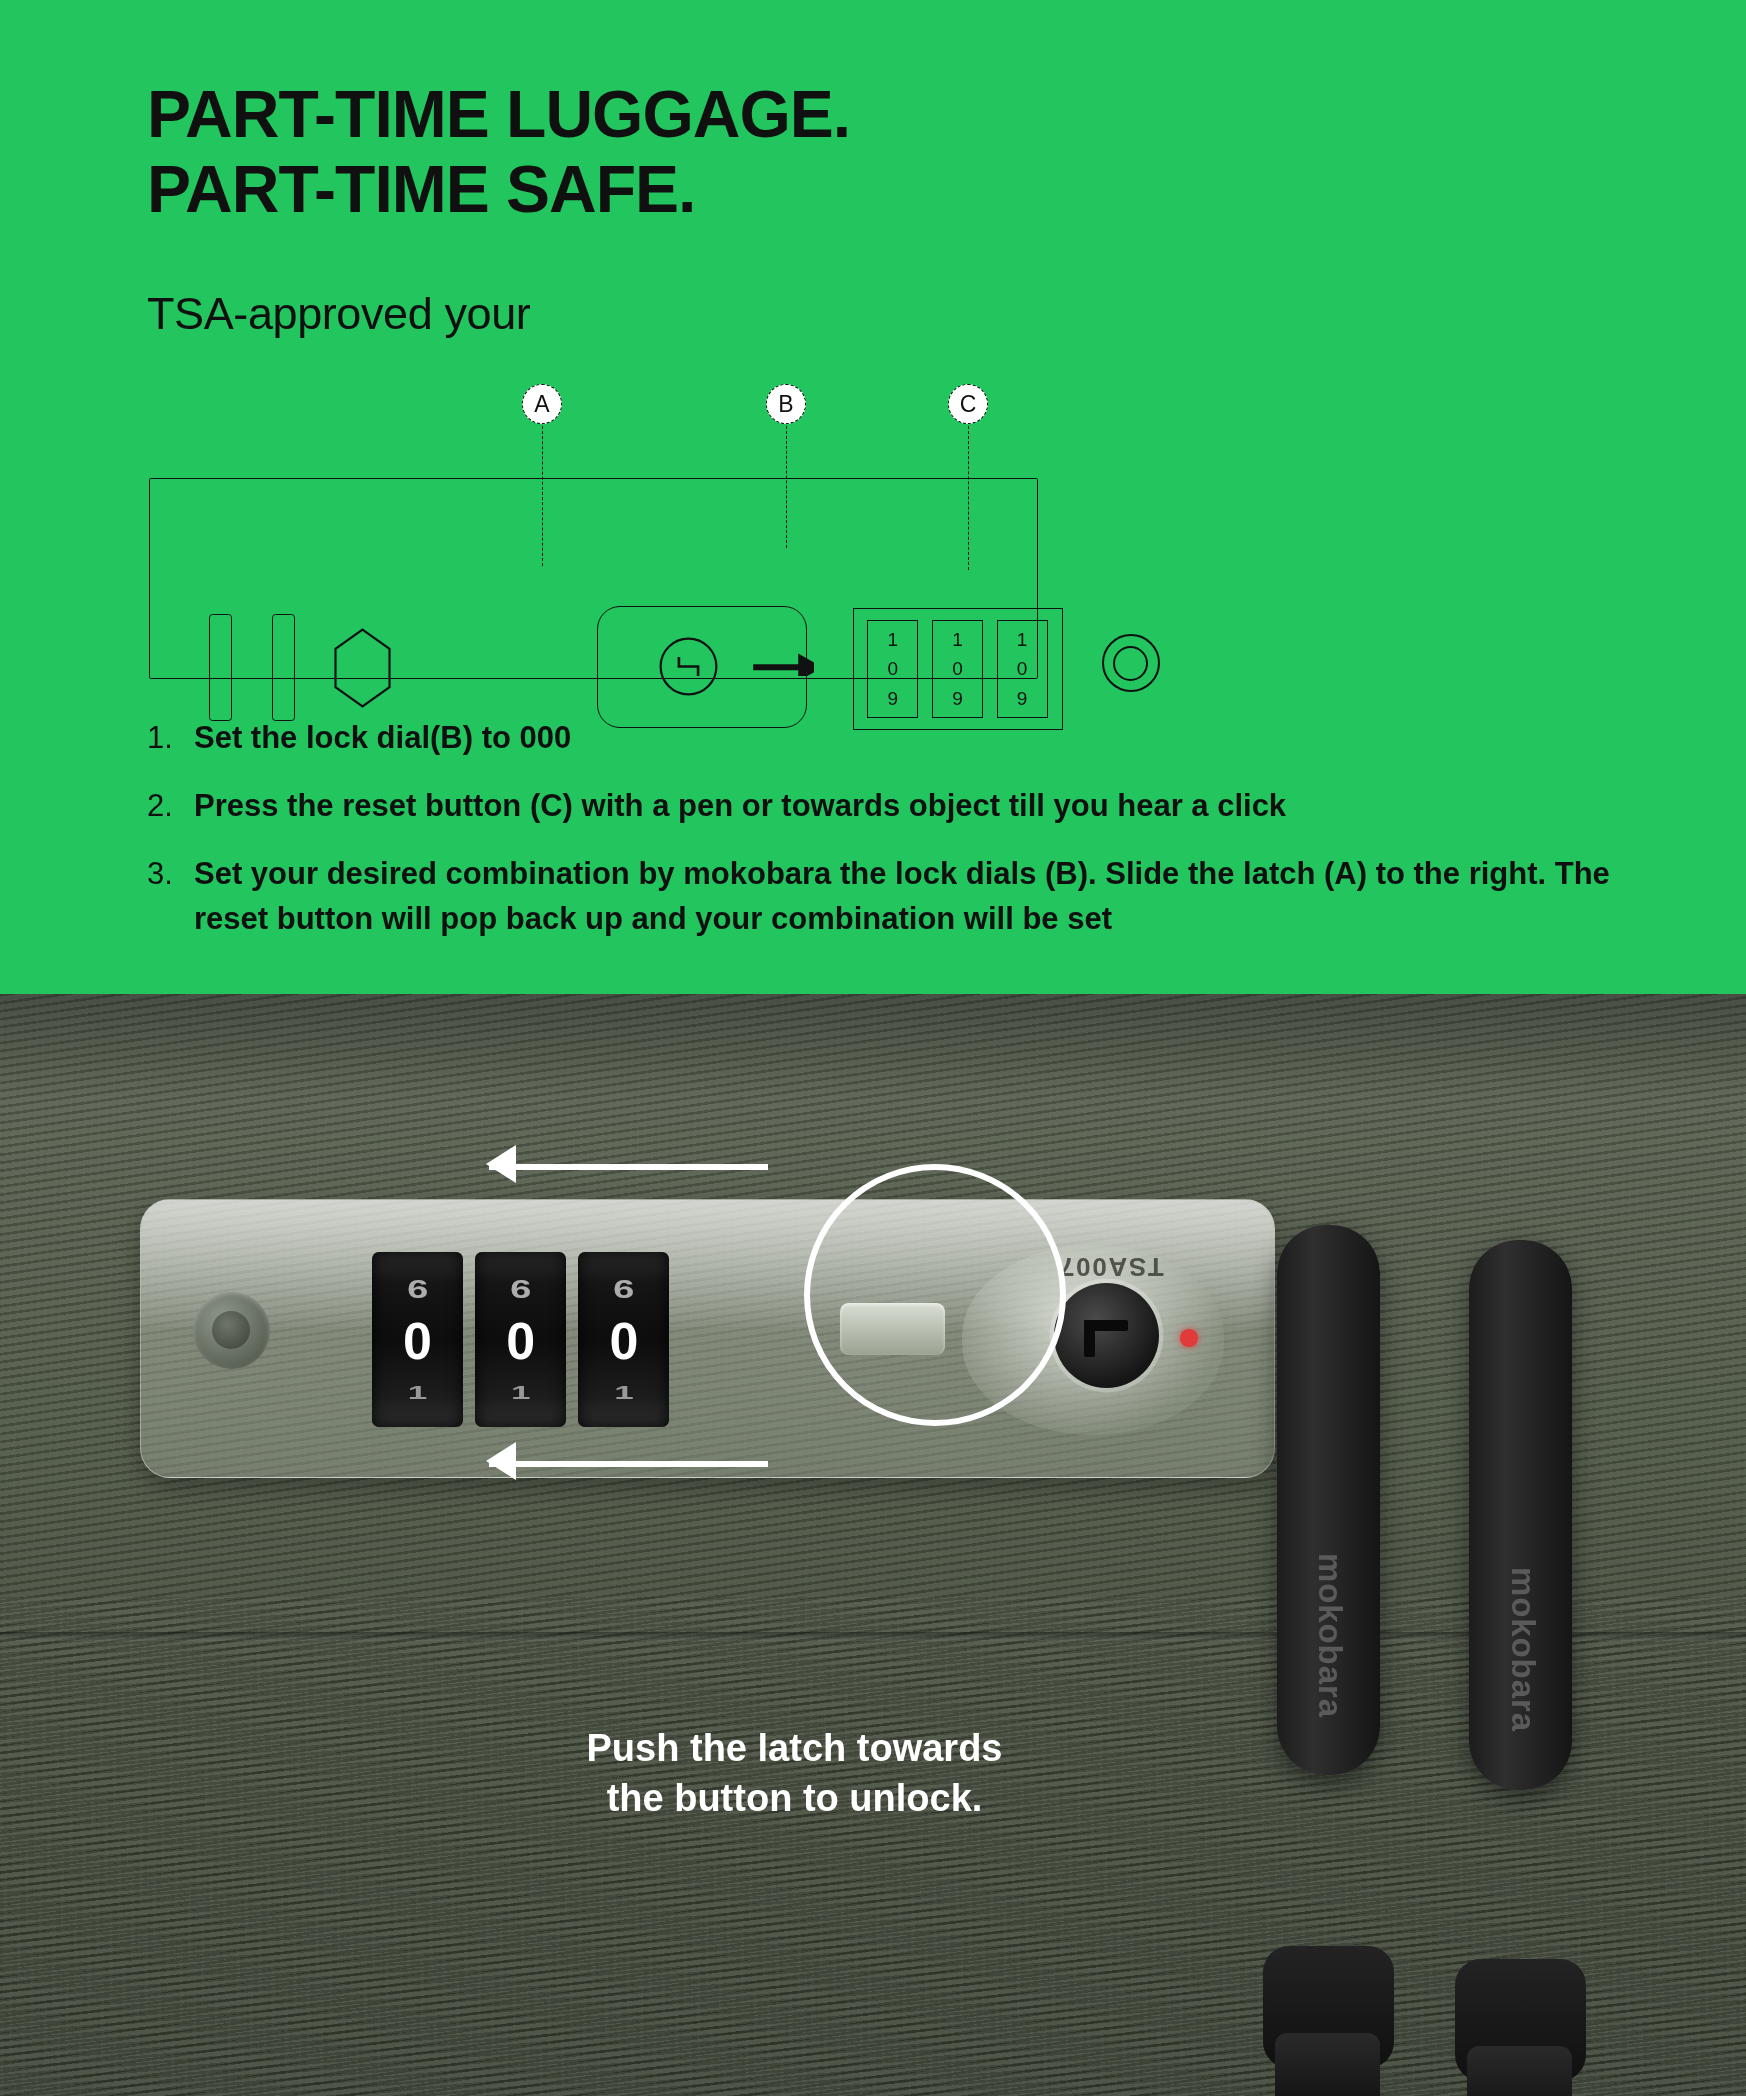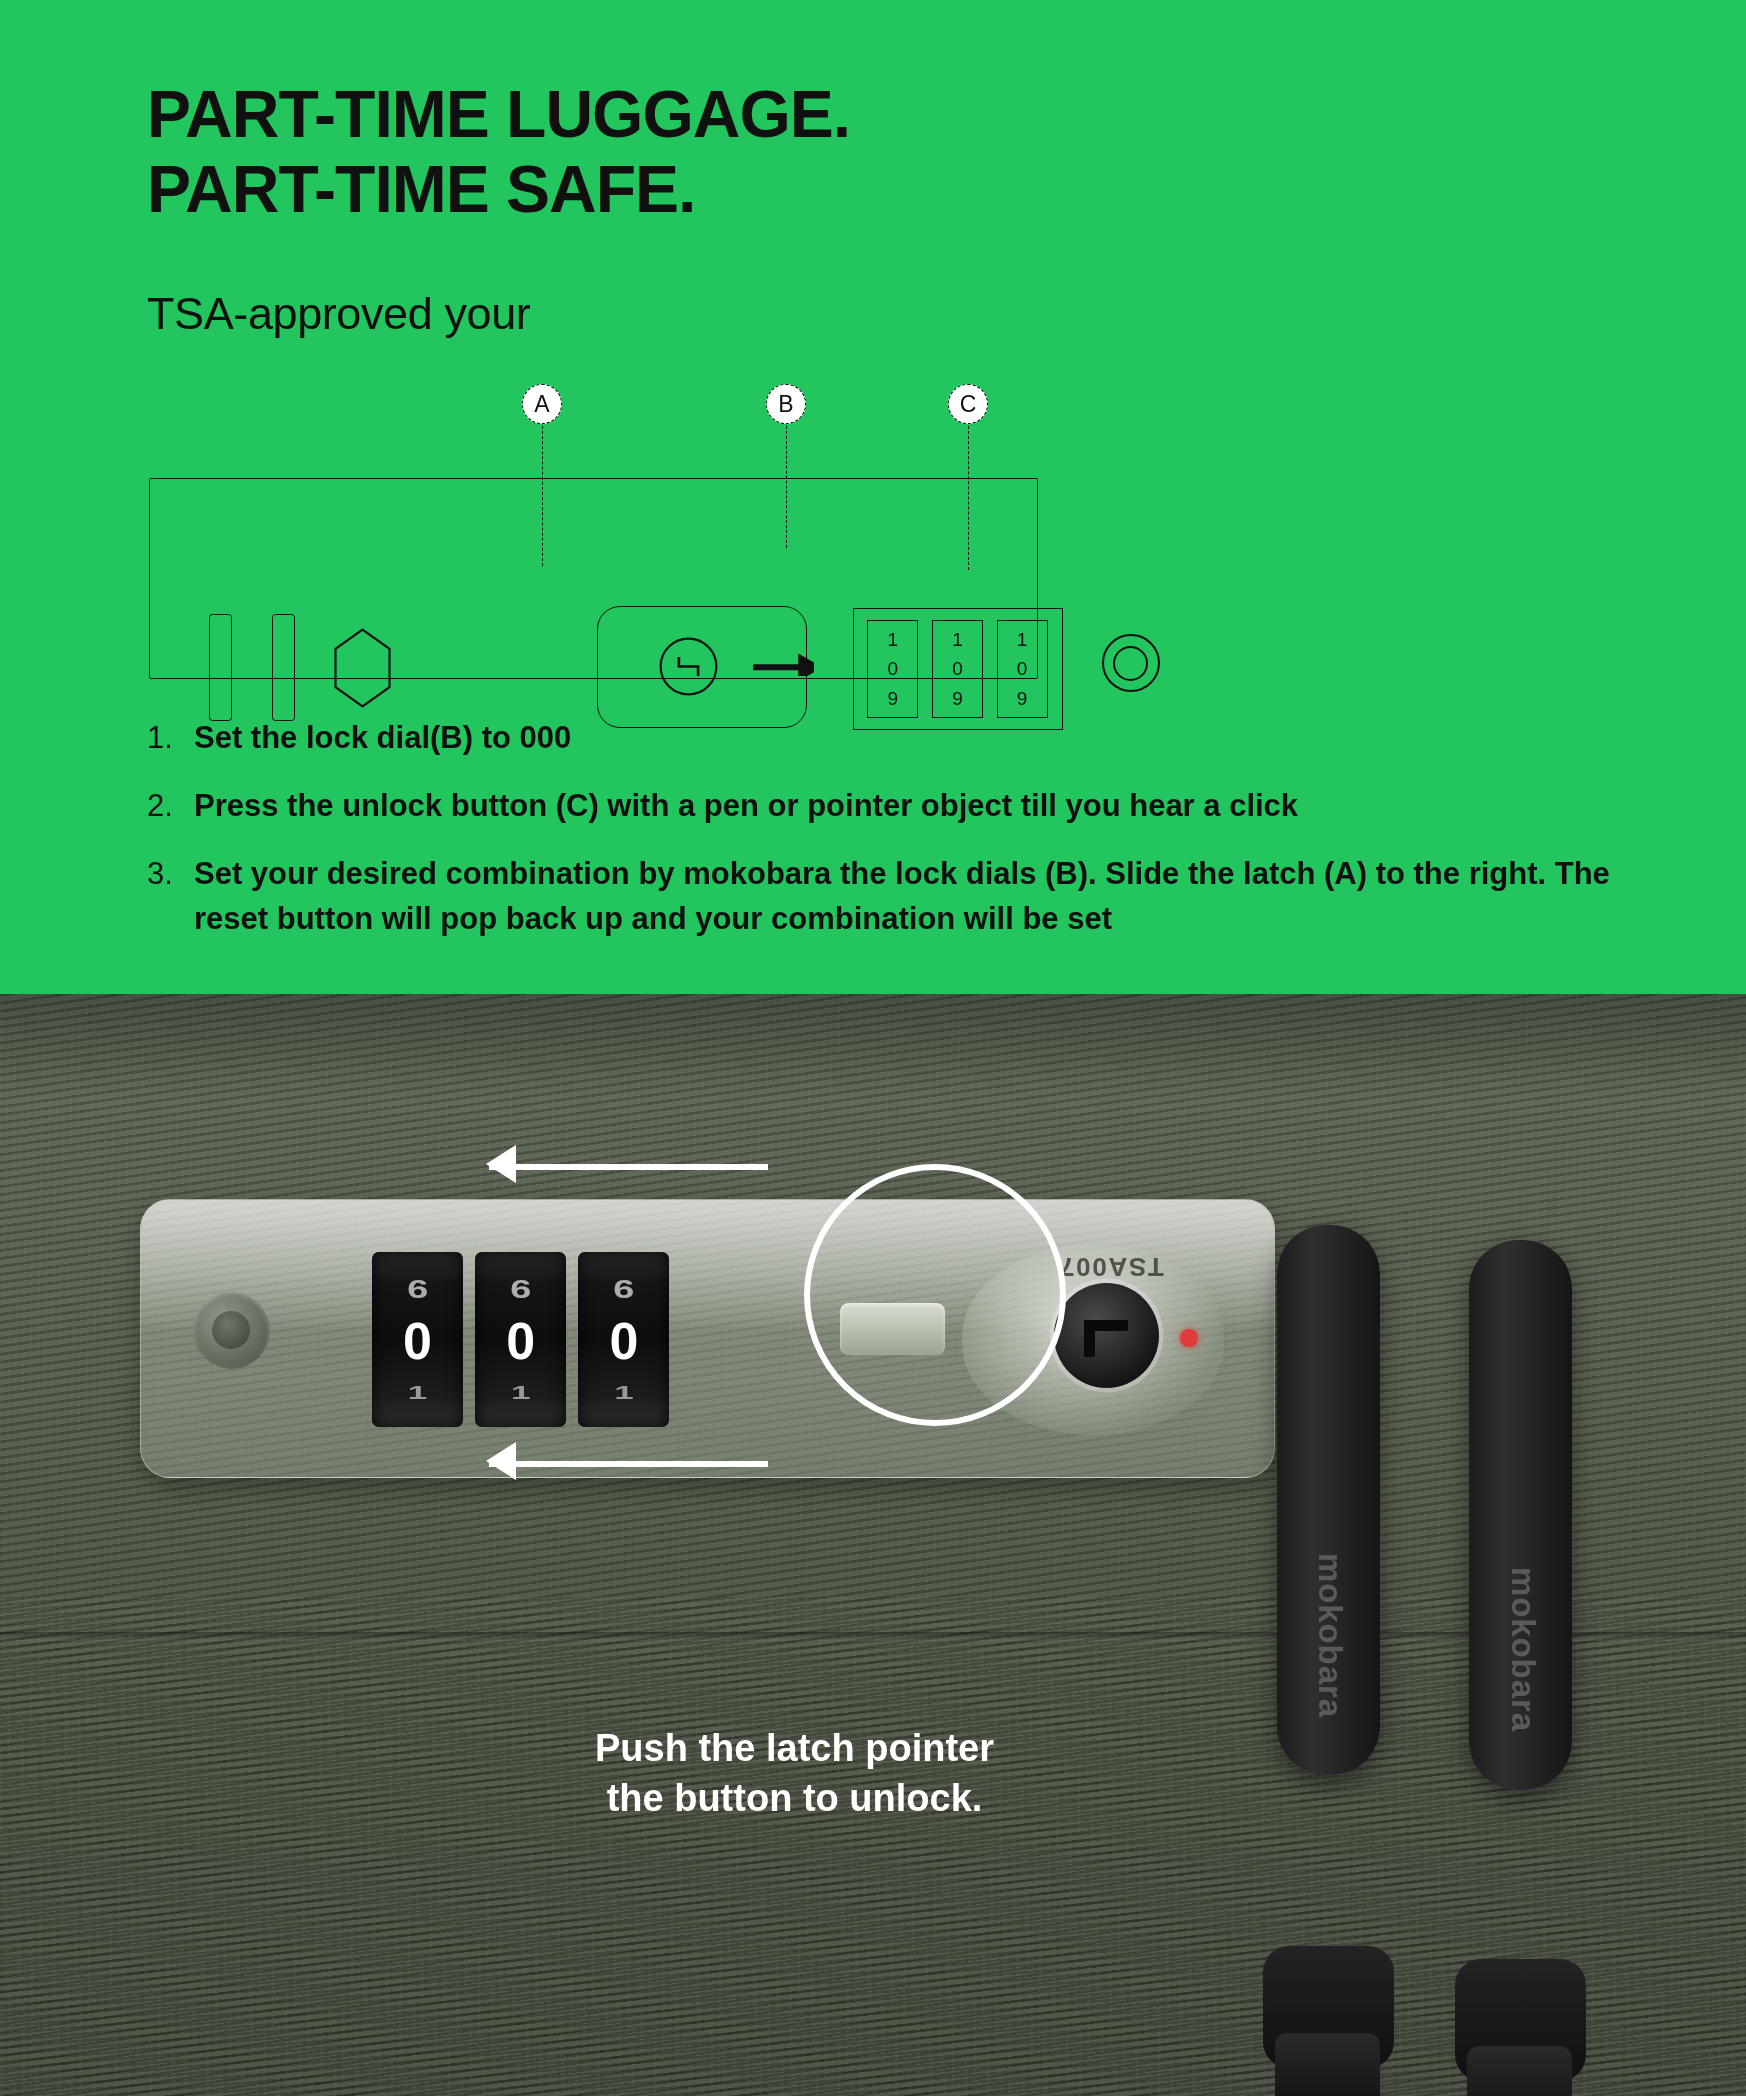--- a/index.html
+++ b/index.html
@@ -479,21 +479,21 @@
     </div>
   </div>
 
   <div class="steps">
     <div class="step">
       <div class="step-num">1.</div>
       <div class="step-text">Set the lock dial(B) to 000</div>
     </div>
     <div class="step">
       <div class="step-num">2.</div>
-      <div class="step-text">Press the unlock button (C) with a pen or pointer object till you hear a click</div>
+      <div class="step-text">Press the reset button (C) with a pen or towards object till you hear a click</div>
     </div>
     <div class="step">
       <div class="step-num">3.</div>
       <div class="step-text">Set your desired combination by mokobara the lock dials (B). Slide the latch (A) to the right. The reset button will pop back up and your combination will be set</div>
     </div>
   </div>
 </div>
 
 <div class="photo">
   <div class="shell-shadow-top"></div>
@@ -538,21 +538,21 @@
 
   </div>
 
   <div class="circle-highlight"></div>
   <div class="arrow-top"></div>
   <div class="arrow-head ah-top"></div>
   <div class="arrow-bottom"></div>
   <div class="arrow-head ah-bottom"></div>
 
   <div class="caption">
-    <div>Push the latch pointer</div>
+    <div>Push the latch towards</div>
     <div>the button to unlock.</div>
   </div>
 
   <div class="pull pull1"></div>
   <div class="pull pull2"></div>
   <div class="pull-label pl1">mokobara</div>
   <div class="pull-label pl2">mokobara</div>
   <div class="pull-base pb1"></div>
   <div class="pull-base pb2"></div>
   <div class="zip-slider zs1"></div>

